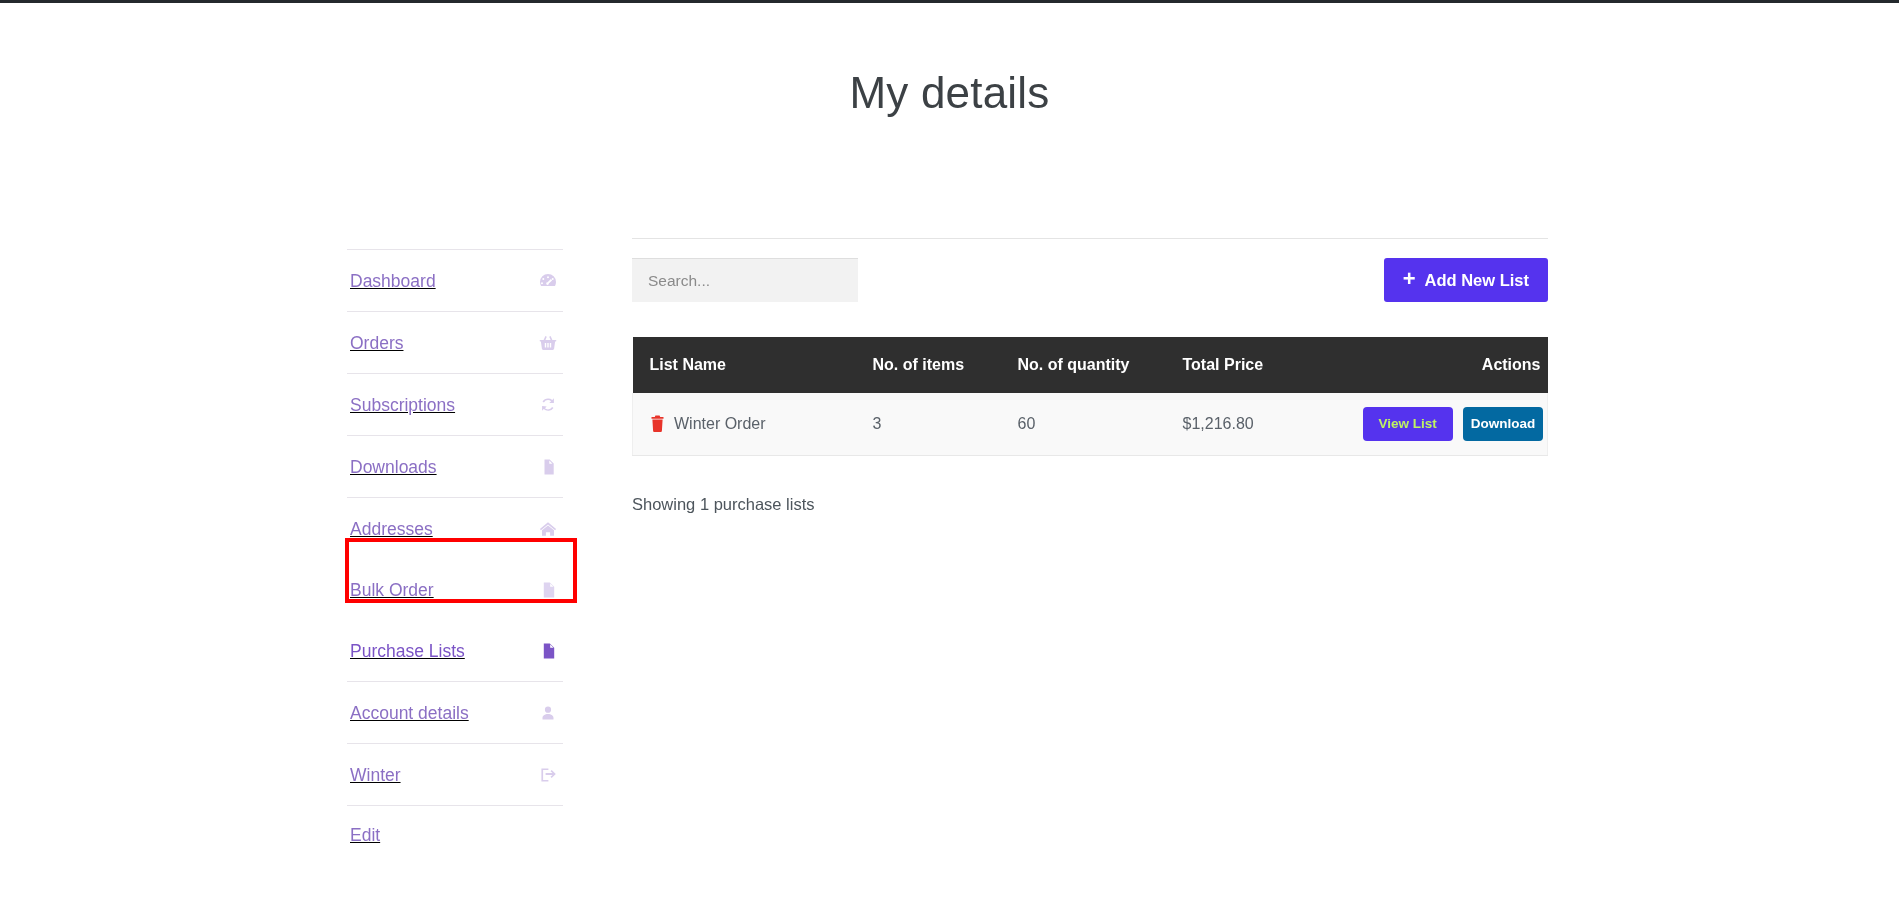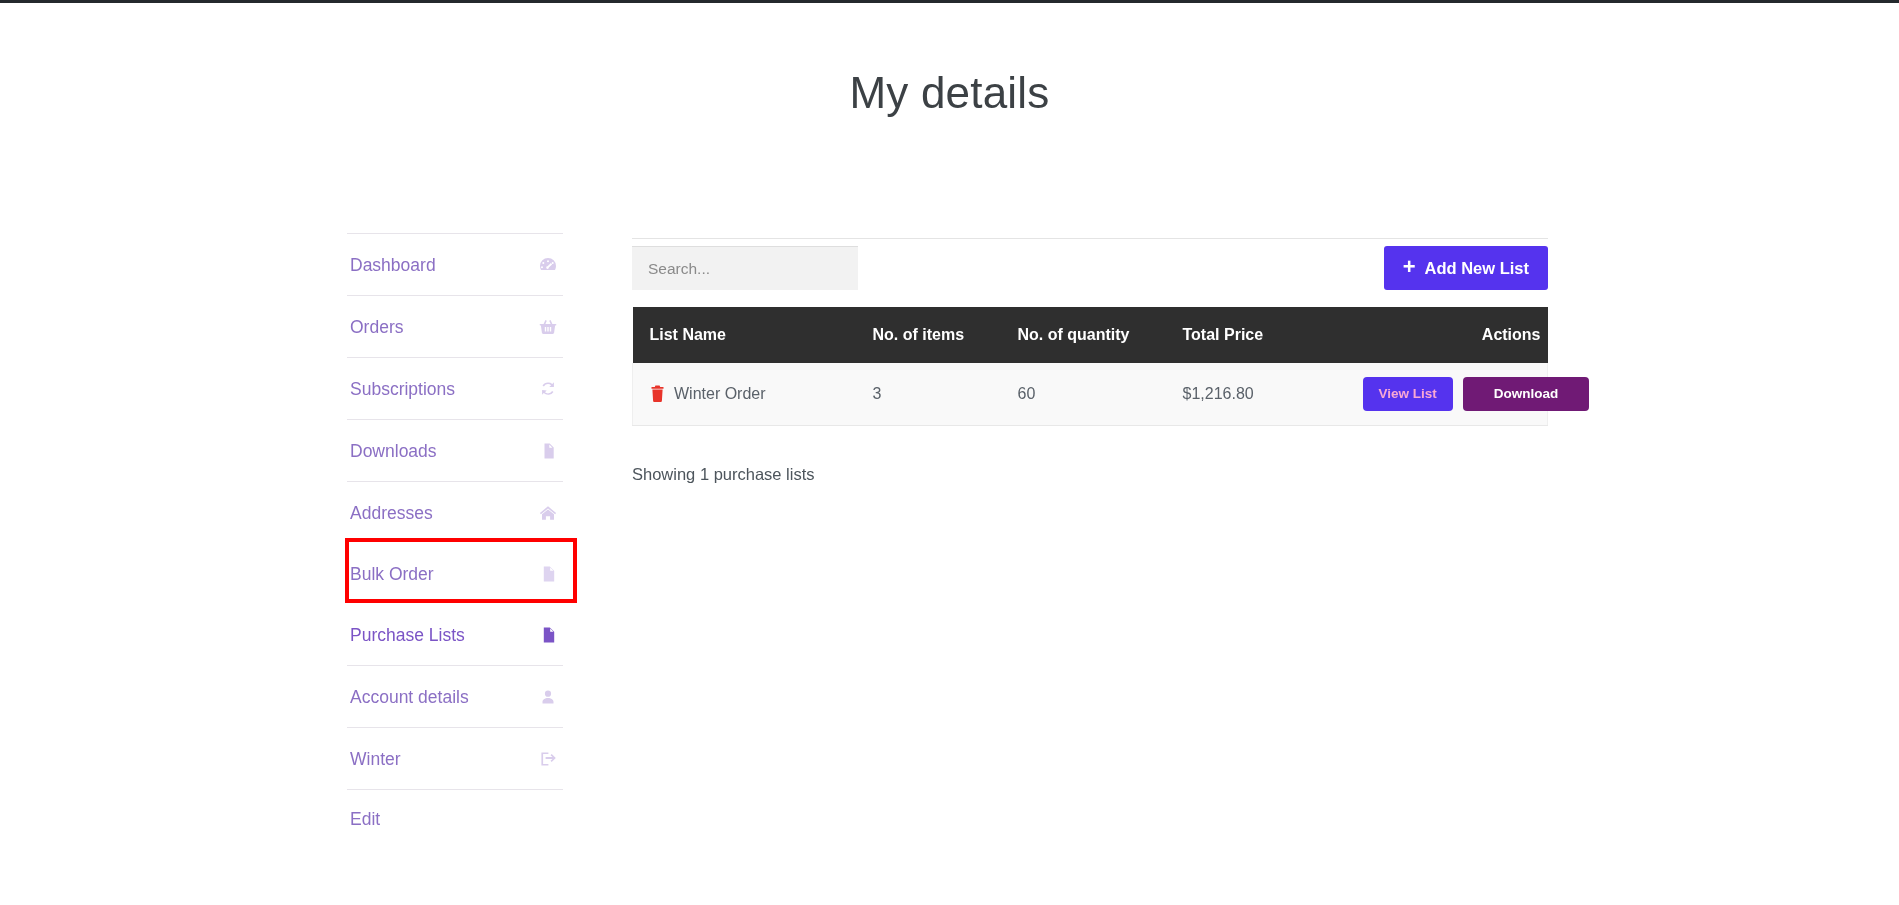--- a/index.html
+++ b/index.html
@@ -40,22 +40,23 @@
     color: #3c4145;
     letter-spacing: 0.2px;
     line-height: 54px;
     white-space: nowrap;
   }
 
   
   .sidebar {
     position: absolute;
     left: 347px;
-    top: 233px;
+    top: 249px;
     width: 216px;
+    text-decoration: underline;
   }
   .nav-divider {
     height: 1px;
     background: #e7e4ea;
     width: 100%;
   }
   .nav-item {
     position: relative;
     display: flex;
     align-items: center;
@@ -115,21 +116,21 @@
   .content-rule {
     margin-top: 16px;
     height: 1px;
     background: #e4e4e4;
     width: 100%;
   }
 
   
   .toolbar {
     position: relative;
-    margin-top: 7px;
+    margin-top: 19px;
     height: 44px;
   }
   .search-input {
     position: absolute;
     left: 0;
     top: 0;
     width: 226px;
     height: 44px;
     background: #f2f2f2;
     border: none;
@@ -163,21 +164,21 @@
   .plus-glyph {
     font-size: 22px;
     font-weight: 700;
     line-height: 1;
     display: inline-block;
     margin-top: -2px;
   }
 
   
   .table {
-    margin-top: 17px;
+    margin-top: 35px;
     width: 100%;
     border-collapse: collapse;
     table-layout: fixed;
   }
   .table thead th {
     background: #2f2f2f;
     color: #ffffff;
     font-size: 16px;
     font-weight: 700;
     text-align: left;
@@ -211,40 +212,40 @@
   .trash-icon { width: 15px; height: 17px; display: block; flex: 0 0 auto; }
 
   .row-actions {
     display: inline-flex;
     align-items: center;
     gap: 10px;
     justify-content: flex-end;
   }
   .btn-view {
     background: #5533ee;
-    color: #f9a8d4;
+    color: #bef264;
     border: none;
     border-radius: 4px;
     font-size: 13.5px;
     font-weight: 700;
     font-family: "Liberation Sans", sans-serif;
     padding: 9px 16px;
     cursor: pointer;
     white-space: nowrap;
     line-height: 1.2;
   }
   .btn-download {
-    background: #701a75;
+    background: #0369a1;
     color: #ffffff;
     border: none;
     border-radius: 4px;
     font-size: 13.5px;
     font-weight: 700;
     font-family: "Liberation Sans", sans-serif;
-    padding: 9px 31px;
+    padding: 9px 8px;
     cursor: pointer;
     white-space: nowrap;
     line-height: 1.2;
   }
 
   .showing-text {
     margin-top: 38px;
     font-size: 16.5px;
     color: #4d555c;
     line-height: 20px;

